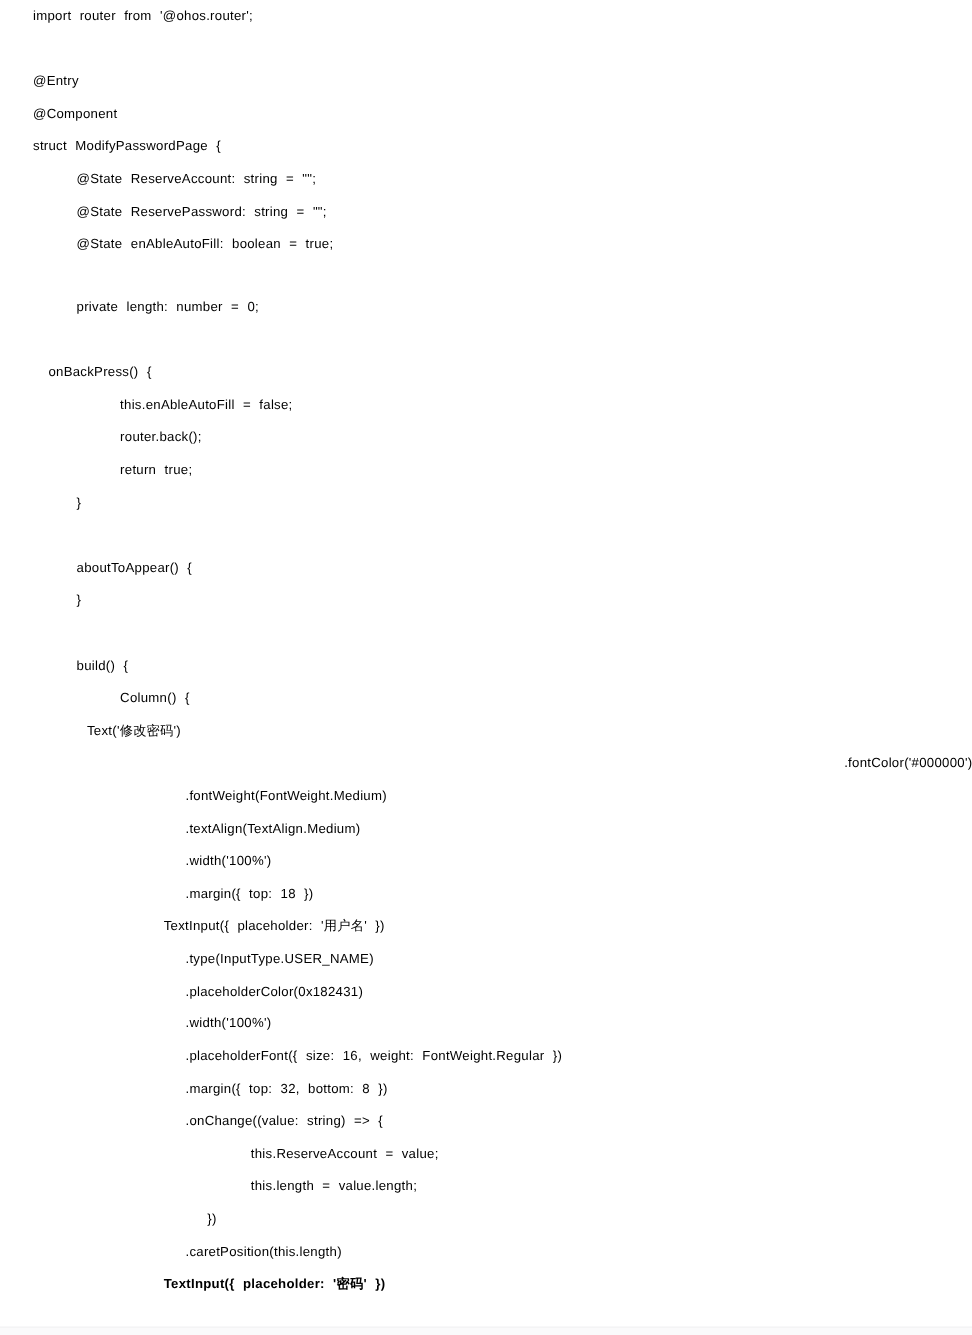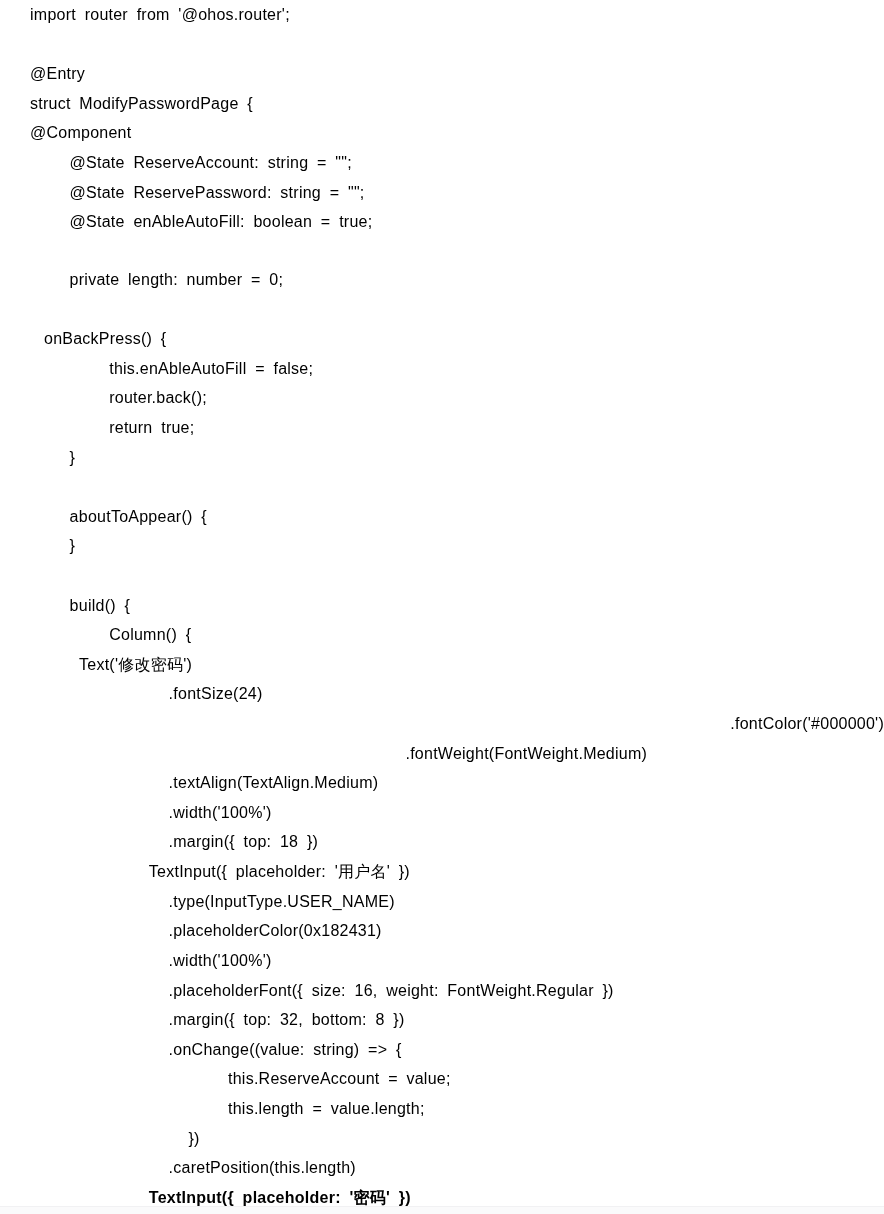--- a/index.html
+++ b/index.html
@@ -16,21 +16,21 @@
   }
   .code-block {
     position: absolute;
     top: 0;
     left: 0;
     right: 0;
   }
   .code-line {
     height: 29.62px;
     line-height: 29.62px;
-    font-size: 16px;
+    font-size: 12px;
     color: #000000;
     white-space: pre;
     letter-spacing: 0.25px;
     word-spacing: 4px;
   }
   .bottom-strip {
     position: absolute;
     left: 0;
     right: 0;
     bottom: 0;
@@ -39,42 +39,41 @@
     border-top: 1px solid #f1f1f3;
   }
 </style>
 </head>
 <body>
 
 <main class="code-block">
     <div class="code-line" style="padding-left: 30px;">import router from '@ohos.router';</div>
     <div class="code-line" style="padding-left: 30px;">&nbsp;</div>
     <div class="code-line" style="padding-left: 30px;">@Entry</div>
+    <div class="code-line" style="padding-left: 30px;">@Component</div>
     <div class="code-line" style="padding-left: 30px;">struct ModifyPasswordPage {</div>
-    <div class="code-line" style="padding-left: 30px;">@Component</div>
     <div class="code-line" style="padding-left: 69.6px;">@State ReserveAccount: string = "";</div>
     <div class="code-line" style="padding-left: 69.6px;">@State ReservePassword: string = "";</div>
     <div class="code-line" style="padding-left: 69.6px;">@State enAbleAutoFill: boolean = true;</div>
     <div class="code-line" style="padding-left: 69.6px; margin-top: 28px;">private length: number = 0;</div>
     <div class="code-line" style="padding-left: 30px;">&nbsp;</div>
     <div class="code-line" style="padding-left: 44px;">onBackPress() {</div>
     <div class="code-line" style="padding-left: 109.2px;">this.enAbleAutoFill = false;</div>
     <div class="code-line" style="padding-left: 109.2px;">router.back();</div>
     <div class="code-line" style="padding-left: 109.2px;">return true;</div>
     <div class="code-line" style="padding-left: 69.6px;">}</div>
     <div class="code-line" style="padding-left: 30px;">&nbsp;</div>
     <div class="code-line" style="padding-left: 69.6px;">aboutToAppear() {</div>
     <div class="code-line" style="padding-left: 69.6px;">}</div>
     <div class="code-line" style="padding-left: 30px;">&nbsp;</div>
     <div class="code-line" style="padding-left: 69.6px;">build() {</div>
     <div class="code-line" style="padding-left: 109.2px;">Column() {</div>
     <div class="code-line" style="padding-left: 79px;">Text('修改密码')</div>
-    <div class="code-line" style="padding-left: 168.6px;">.fontSize(24)</div>
     <div class="code-line" style="padding-left: 168.6px; text-align: right;">.fontColor('#000000')</div>
-    <div class="code-line" style="padding-left: 168.6px; text-align: center;">.fontWeight(FontWeight.Medium)</div>
+    <div class="code-line" style="padding-left: 168.6px;">.fontWeight(FontWeight.Medium)</div>
     <div class="code-line" style="padding-left: 168.6px;">.textAlign(TextAlign.Medium)</div>
     <div class="code-line" style="padding-left: 168.6px;">.width('100%')</div>
     <div class="code-line" style="padding-left: 168.6px;">.margin({ top: 18 })</div>
     <div class="code-line" style="padding-left: 148.8px;">TextInput({ placeholder: '用户名' })</div>
     <div class="code-line" style="padding-left: 168.6px;">.type(InputType.USER_NAME)</div>
     <div class="code-line" style="padding-left: 168.6px;">.placeholderColor(0x182431)</div>
     <div class="code-line" style="padding-left: 168.6px;">.width('100%')</div>
     <div class="code-line" style="padding-left: 168.6px;">.placeholderFont({ size: 16, weight: FontWeight.Regular })</div>
     <div class="code-line" style="padding-left: 168.6px;">.margin({ top: 32, bottom: 8 })</div>
     <div class="code-line" style="padding-left: 168.6px;">.onChange((value: string) =&gt; {</div>

